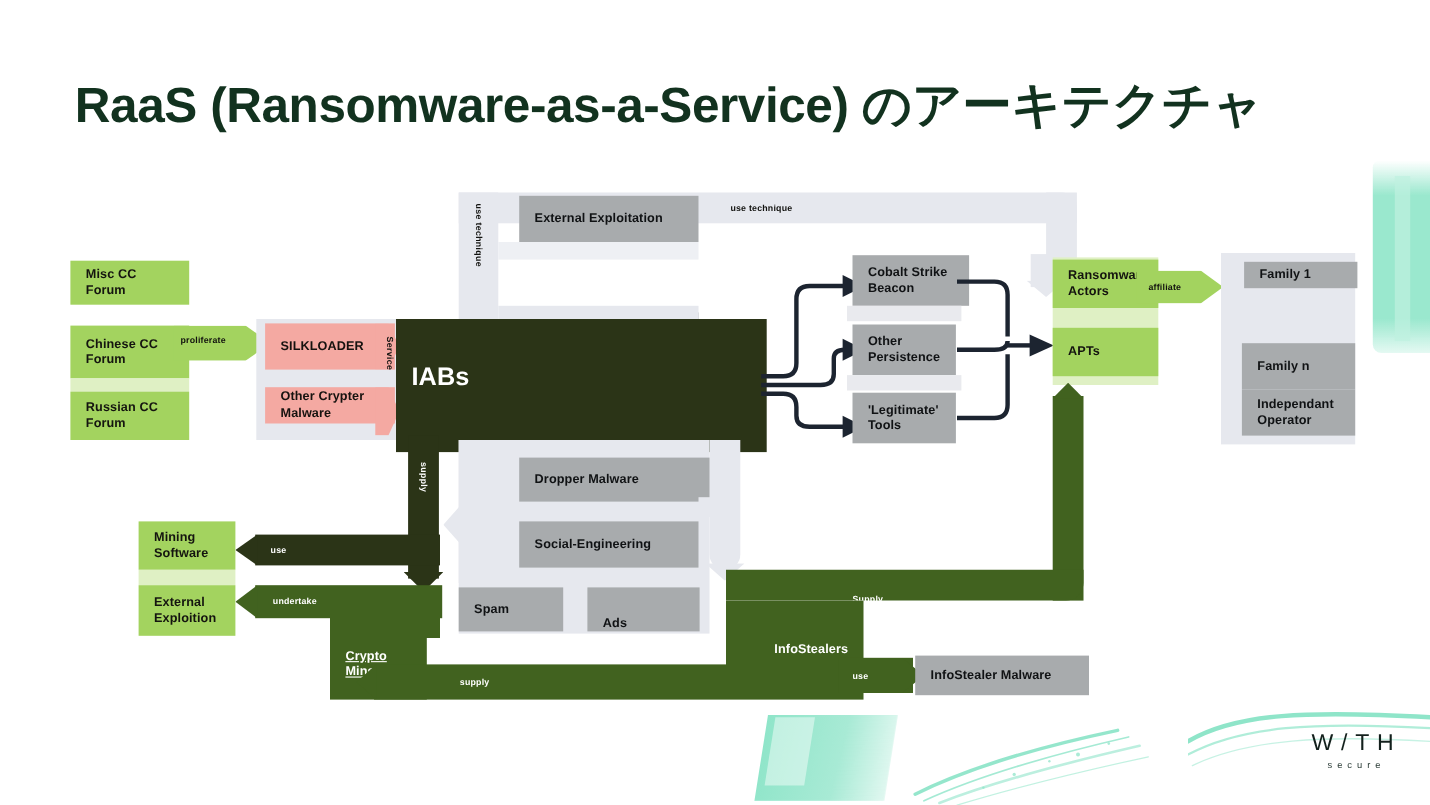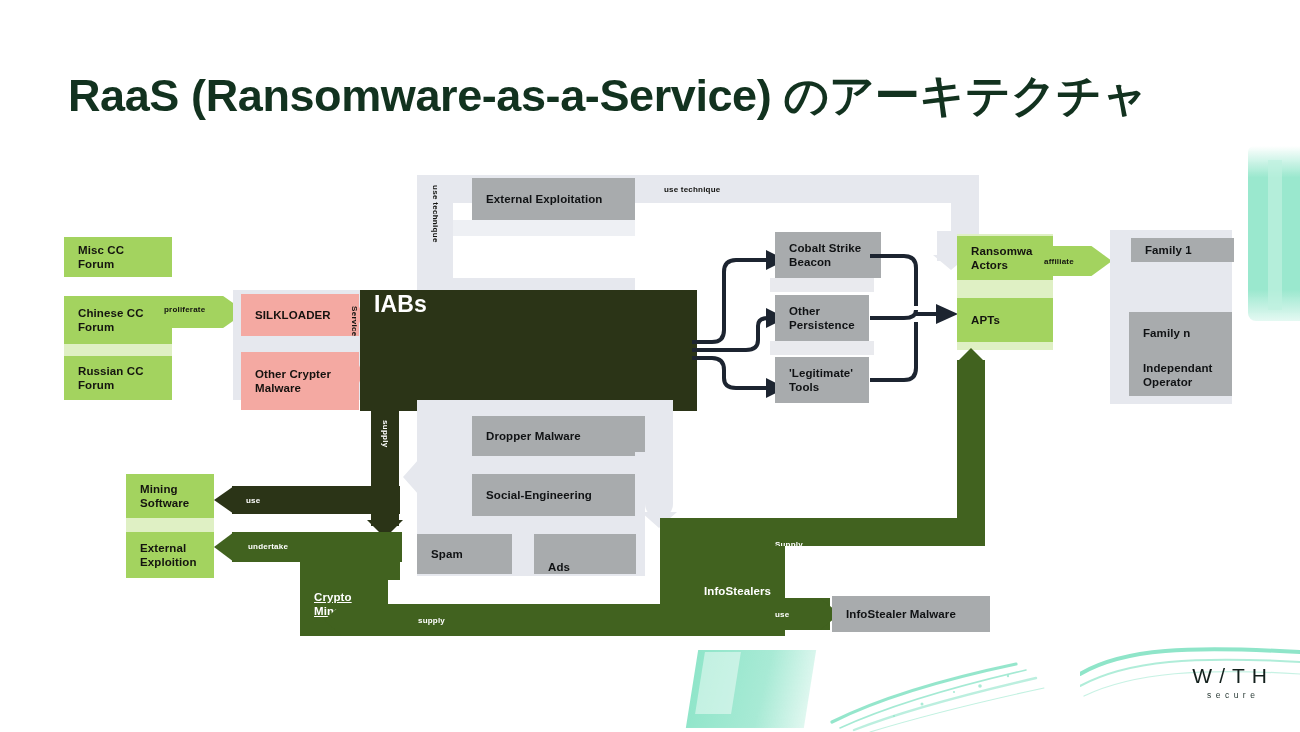--- a/index.html
+++ b/index.html
@@ -123,32 +123,32 @@
 </div>
 
 <div style="position:absolute;left:158px;top:296px;width:88px;height:32px;background:#a3d35f;
             clip-path:polygon(0 0,74% 0,100% 50%,74% 100%,0 100%);"></div>
 <div class="alabel" style="left:164px;top:305px;"><span>proliferate</span></div>
 
 <div class="pipe" style="left:233px;top:290px;width:130px;height:110px;"></div>
 <div class="node pink pad" style="left:241px;top:294px;width:118px;height:42px;">
   <span>SILKLOADER</span>
 </div>
-<div class="node pink pad" style="left:241px;top:352px;width:118px;height:58px;white-space:pre-line;">
+<div class="node pink pad" style="left:241px;top:352px;width:118px;height:33px;white-space:pre-line;">
   <span>Other Crypter
 Malware</span>
 </div>
 
 <div style="position:absolute;left:341px;top:294px;width:22px;height:42px;background:#f4a9a2;
             clip-path:polygon(0 0,55% 0,100% 50%,55% 100%,0 100%);"></div>
 <div style="position:absolute;left:341px;top:352px;width:22px;height:44px;background:#f4a9a2;
             clip-path:polygon(0 0,55% 0,100% 50%,55% 100%,0 100%);"></div>
 <div class="vlabel" style="left:350px;top:306px;"><span>Service</span></div>
 
-<div class="node dark" style="left:360px;top:290px;width:337px;height:121px;align-items:flex-start;padding:0 0 16px 14px;">
+<div class="node dark" style="left:360px;top:290px;width:337px;height:121px;align-items:center;padding:0 0 16px 14px;">
   <span class="big-label">IABs</span>
 </div>
 
 <div class="pipe-dark" style="left:371px;top:396px;width:28px;height:130px;"></div>
 <div class="pipe-dark" style="left:367px;top:520px;width:36px;height:18px;clip-path:polygon(0 0,100% 0,50% 100%);"></div>
 <div class="vlabel onDark" style="left:381px;top:420px;"><span>supply</span></div>
 
 <div class="pipe" style="left:417px;top:400px;width:36px;height:130px;"></div>
 <div class="pipe" style="left:403px;top:459px;width:16px;height:36px;clip-path:polygon(100% 0,100% 100%,0 50%);"></div>
 <div class="vlabel" style="left:431px;top:412px;"><span>use technique</span></div>

